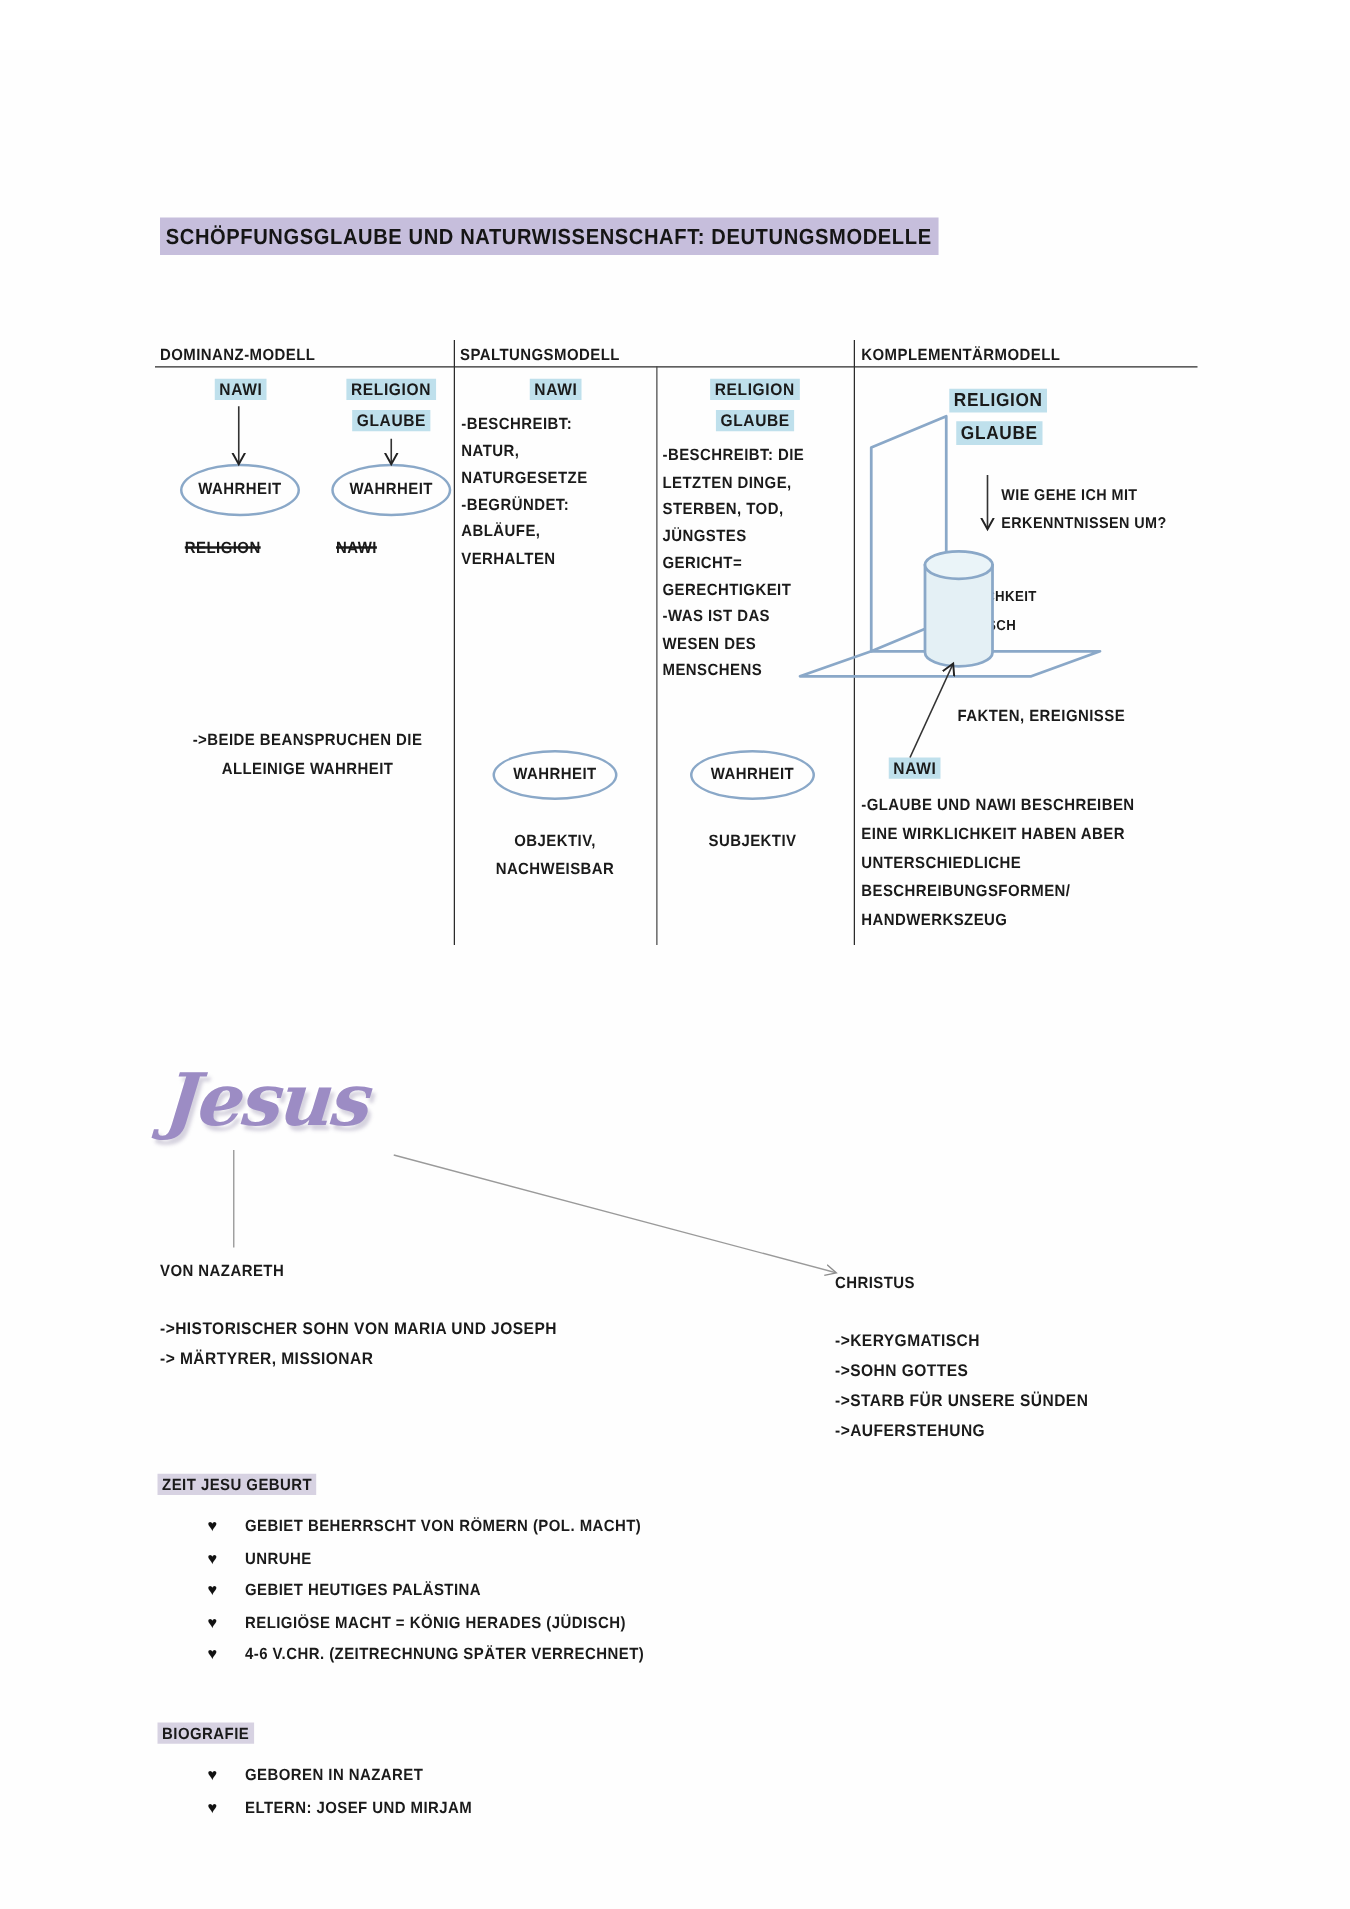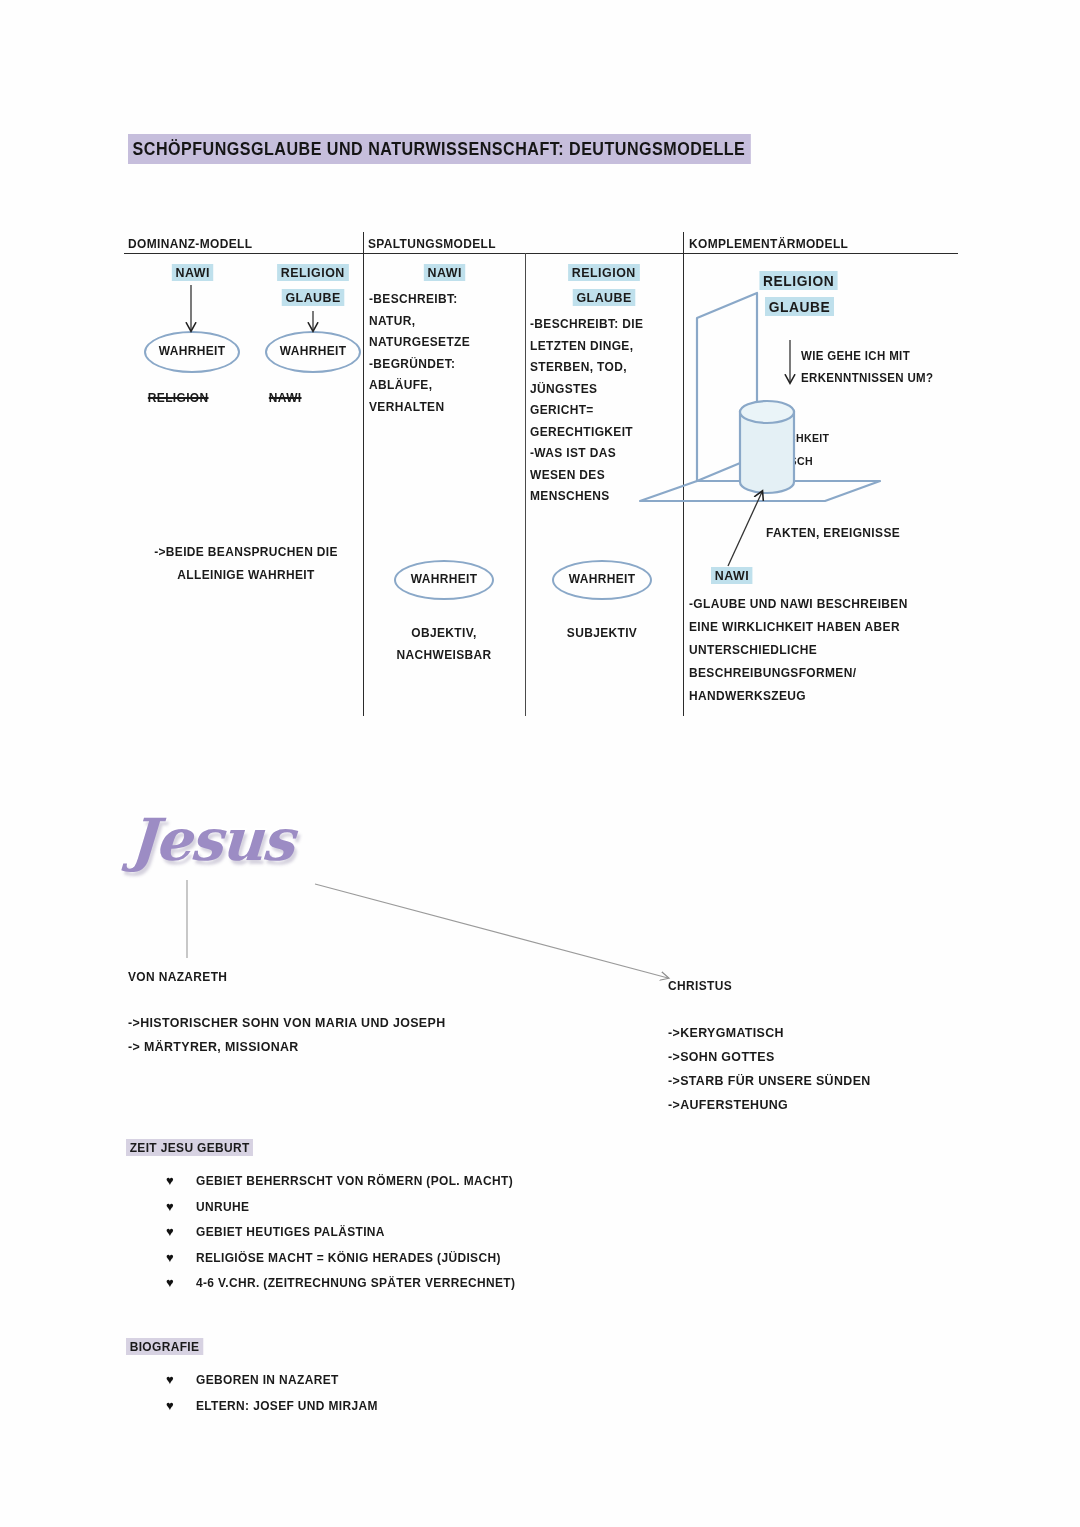--- a/index.html
+++ b/index.html
@@ -12,20 +12,21 @@
     height: 1527px;
     position: relative;
     font-family: "Liberation Sans", sans-serif;
     color: #1a1a1a;
     overflow: hidden;
   }
   .page {
     position: absolute;
     inset: 0;
     background: #fefefe;
+    margin-top: 40px;
   }
 
   
   .hw {
     font-family: "Liberation Sans", sans-serif;
     text-transform: uppercase;
     letter-spacing: 0.03em;
     font-weight: 700;
     font-stretch: condensed;
     transform: scaleX(0.92);

